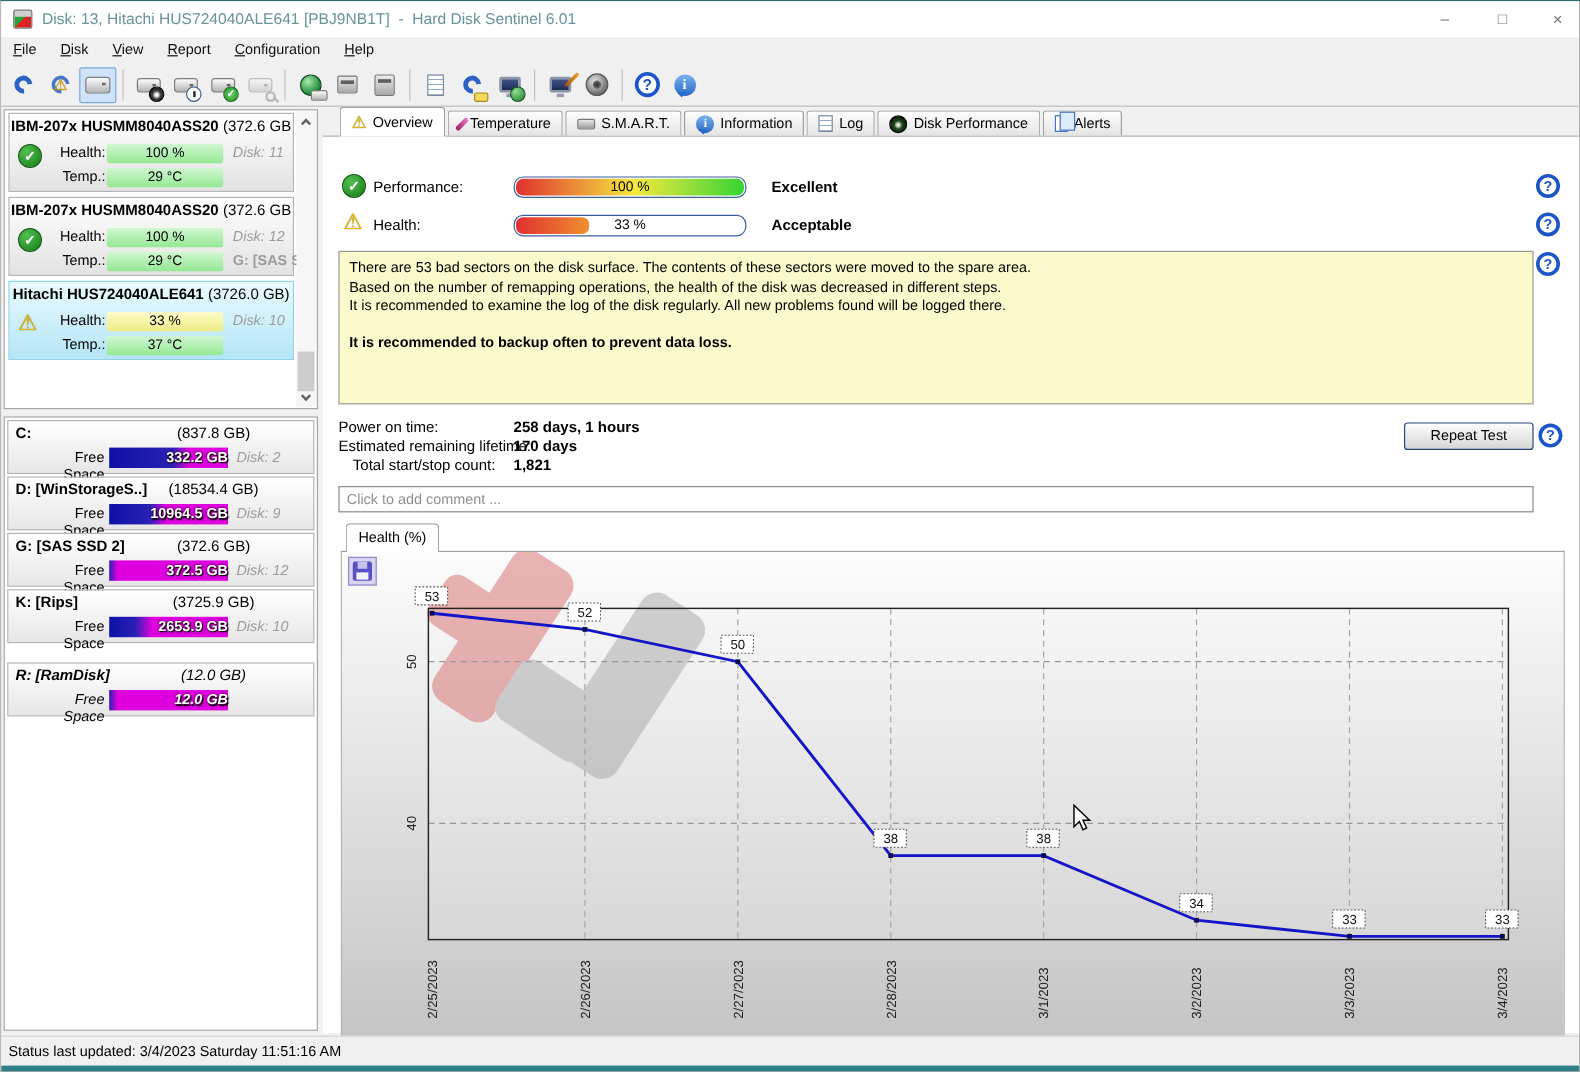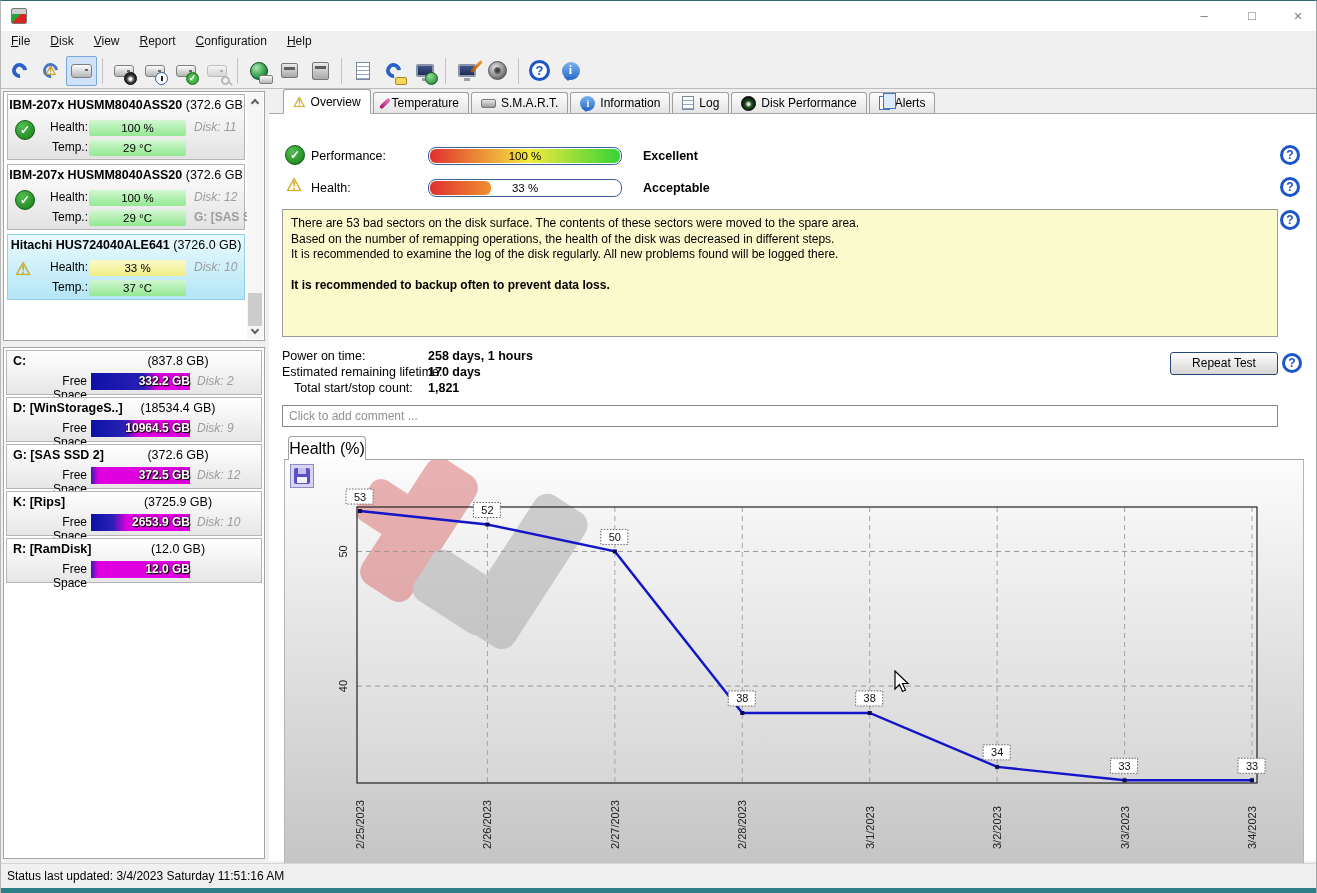--- a/index.html
+++ b/index.html
@@ -120,21 +120,21 @@
               padding:6px 8px; font-size:12px; line-height:15.5px; color:#000; }
   .advisory .bold { font-weight:bold; }
   .stat-label { position:absolute; left:13px; font-size:12.5px; color:#000; }
   .stat-value { position:absolute; left:159px; font-size:12.5px; font-weight:bold; color:#000; }
   .repeat-btn { position:absolute; left:901px; top:238px; width:108px; height:23px; border:1px solid #26457e; border-radius:3px;
                 background:linear-gradient(#fefefe,#d5d5d5); font-size:12px; color:#000; text-align:center; line-height:21px; }
   .comment { position:absolute; left:13px; top:291px; width:996px; height:22px; border:1px solid #8a8a8a; background:#fff;
              font-size:12px; padding:0 6px; color:#000; font-family:"Liberation Sans",sans-serif; }
   .comment::placeholder { color:#909090; }
   .chart-tab { position:absolute; left:19px; top:322px; width:78px; height:24px; background:#fff; border:1px solid #a0a0a0;
-               border-bottom:none; border-radius:4px 4px 0 0; font-size:16px; text-align:center; line-height:23px; z-index:2; color:#000;}
+               border-bottom:none; border-radius:4px 4px 0 0; font-size:12px; text-align:center; line-height:23px; z-index:2; color:#000;}
   .chart-panel { position:absolute; left:15px; top:345px; width:1020px; height:425px;
                  background:linear-gradient(#fcfcfc,#c2c2c2); border:1px solid #b5b5b5; border-top:1px solid #a0a0a0; }
   .save-btn { position:absolute; left:5px; top:4px; width:24px; height:24px; background:#d9d4f0; border:1px solid #9088c8;
               display:flex; align-items:center; justify-content:center; z-index:2;}
   .floppy { width:16px; height:16px; background:#5a50c8; border-radius:2px; position:relative; }
   .floppy::before { content:""; position:absolute; left:4px; top:0; width:8px; height:6px; background:#c6c0ee; }
   .floppy::after { content:""; position:absolute; left:3px; bottom:1px; width:10px; height:6px; background:#f4f4f8; }
   .chart-svg { position:absolute; left:0; top:0; }
   .hscroll { position:absolute; left:1px; right:1px; top:405px; height:18px; background:#f2f2f2; }
   .hs-arrow { position:absolute; top:0; width:17px; height:18px; display:flex; align-items:center; justify-content:center; }
@@ -146,20 +146,21 @@
   .teal-edge { position:absolute; left:0; top:887px; width:100%; height:6px; background:#2e7f88; }
   .cursor { position:absolute; left:625px; top:556px; z-index:9; }
 </style>
 </head>
 <body>
 
 <div class="window">
 
   <div class="titlebar">
     <div class="app-icon"></div>
+    <div class="title-text">Disk: 13, Hitachi HUS724040ALE641 [PBJ9NB1T]  -  Hard Disk Sentinel 6.01</div>
     <div class="win-btn btn-min">–</div>
     <div class="win-btn btn-max">□</div>
     <div class="win-btn btn-close">×</div>
   </div>
 
   <div class="menubar" id="menubar"><span class="menu-item"><u>F</u>ile</span><span class="menu-item"><u>D</u>isk</span><span class="menu-item"><u>V</u>iew</span><span class="menu-item"><u>R</u>eport</span><span class="menu-item"><u>C</u>onfiguration</span><span class="menu-item"><u>H</u>elp</span></div>
 
   <div class="toolbar" id="toolbar">
       <div class="tbtn">
         <span class="ico-ring"></span>
@@ -308,21 +309,21 @@
         <div class="free-bar" style="background: linear-gradient(90deg, rgb(13, 17, 166) 0%, rgb(42, 32, 180) 0%, rgb(222, 0, 222) 7%);">372.5 GB</div>
         <div class="vc-disk">Disk: 12</div>
       </div>
       <div class="vol-card" style="top: 143px;">
         <div class="vc-name">K: [Rips]</div>
         <div class="vc-size">(3725.9 GB)</div>
         <div class="vc-free-label">Free Space</div>
         <div class="free-bar" style="background: linear-gradient(90deg, rgb(13, 17, 166) 0%, rgb(42, 32, 180) 22%, rgb(222, 0, 222) 36%);">2653.9 GB</div>
         <div class="vc-disk">Disk: 10</div>
       </div>
-      <div class="vol-card" style="top: 190px;">
+      <div class="vol-card" style="top: 204px; font-style: italic;">
         <div class="vc-name">R: [RamDisk]</div>
         <div class="vc-size">(12.0 GB)</div>
         <div class="vc-free-label">Free Space</div>
         <div class="free-bar" style="background: linear-gradient(90deg, rgb(13, 17, 166) 0%, rgb(42, 32, 180) 0%, rgb(222, 0, 222) 7%);">12.0 GB</div>
         <div class="vc-disk"></div>
       </div>
     </div>
 
   <div class="main">
     <div class="tabsbar" id="tabsbar">

